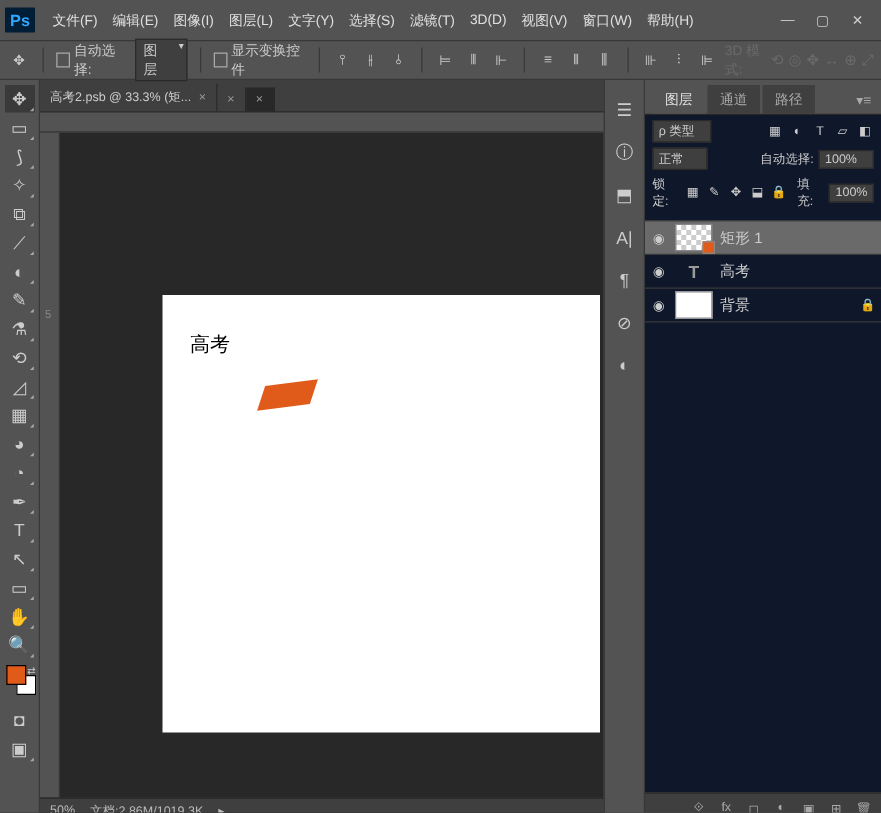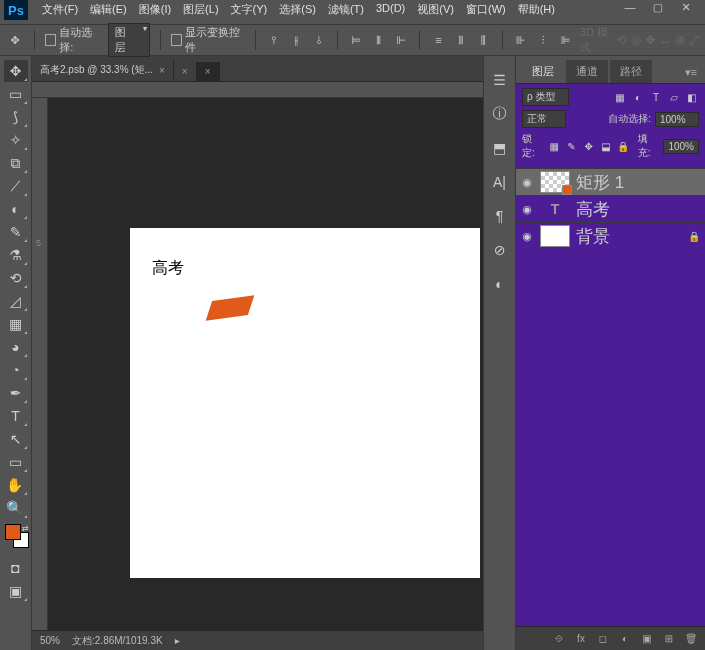--- a/index.html
+++ b/index.html
@@ -1,17 +1,17 @@
 <!DOCTYPE html>
 <html><head>
 <meta charset="utf-8">
 <style>
 *{margin:0;padding:0;box-sizing:border-box;font-family:"Microsoft YaHei",sans-serif;user-select:none}
 body{width:705px;height:650px;background:#535353;overflow:hidden;font-size:11px;color:#ccc}
-.menubar{height:24px;background:#535353;display:flex;padding:0 4px}
+.menubar{height:24px;background:#535353;display:flex;align-items:center;padding:16px 4px}
 .ps-logo{width:24px;height:20px;background:#001e36;color:#31a8ff;display:flex;align-items:center;justify-content:center;font-weight:bold;font-size:13px;margin-right:8px}
 .menu-item{padding:2px 6px;font-size:11px;color:#e0e0e0;cursor:default}
 .win-controls{margin-left:auto;display:flex;gap:14px;padding-right:8px}
 .win-btn{width:14px;height:14px;color:#ccc;cursor:pointer;display:flex;align-items:center;justify-content:center}
 .optbar{height:32px;background:#535353;border-top:1px solid #383838;border-bottom:1px solid #383838;display:flex;align-items:center;padding:0 6px;gap:6px}
 .opt-icon{width:20px;height:20px;display:flex;align-items:center;justify-content:center;color:#ccc}
 .opt-check{display:flex;align-items:center;gap:3px;font-size:11px}
 .opt-dd{background:#3f3f3f;border:1px solid #2a2a2a;padding:1px 14px 1px 6px;font-size:11px;position:relative}
 .opt-dd::after{content:"▾";position:absolute;right:2px;top:0;font-size:8px}
 .sep{width:1px;height:20px;background:#383838;margin:0 4px}
@@ -38,35 +38,35 @@
 .shape{position:absolute;left:80px;top:70px;width:40px;height:20px;background:#e05a1a;transform:skewX(-25deg) rotate(-8deg)}
 .statusbar{height:20px;background:#3f3f3f;display:flex;align-items:center;padding:0 8px;gap:12px;font-size:10px;color:#bbb;border-top:1px solid #282828}
 .right{width:222px;background:#535353;border-left:1px solid #383838;display:flex}
 .icon-strip{width:32px;background:#535353;border-right:1px solid #383838;display:flex;flex-direction:column;align-items:center;padding-top:12px;gap:10px}
 .strip-ic{width:24px;height:24px;display:flex;align-items:center;justify-content:center;color:#ccc;font-size:14px}
 .panel{flex:1;display:flex;flex-direction:column}
 .panel-tabs{height:28px;display:flex;align-items:flex-end;border-bottom:1px solid #282828;padding-left:6px;gap:2px}
 .ptab{padding:4px 10px;font-size:11px;color:#aaa;background:#3f3f3f}
 .ptab.active{background:#535353;color:#e0e0e0}
 .panel-menu{margin-left:auto;padding:4px 8px;color:#aaa}
-.panel-body{flex:1;background:#4c1d95}
+.panel-body{flex:1;background:#0f172a}
 .layer-opts{padding:4px 6px}
 .opt-row{display:flex;align-items:center;gap:4px;margin-bottom:4px;font-size:10px}
 .dd{background:#3f3f3f;border:1px solid #2a2a2a;padding:1px 4px;font-size:10px;flex:1;max-width:60px}
 .mini-ic{width:14px;height:14px;display:inline-flex;align-items:center;justify-content:center;font-size:10px;color:#ccc}
 .layers{border-top:1px solid #3a3a3a}
 .layer{display:flex;align-items:center;height:27px;border-bottom:1px solid #3a3a3a;padding:0 4px;gap:6px}
 .layer.sel{background:#6a6a6a}
 .eye{width:14px;text-align:center;font-size:11px}
 .thumb{width:30px;height:22px;background:#fff;border:1px solid #888;position:relative}
 .thumb.checker{background:repeating-conic-gradient(#ccc 0 25%,#fff 0 50%) 0 0/8px 8px}
 .thumb-corner{position:absolute;right:-3px;bottom:-3px;width:10px;height:10px;background:#fff;border:1px solid #888}
 .thumb-corner.rect{background:#e05a1a}
 .thumb.text{display:flex;align-items:center;justify-content:center;font-size:14px;font-weight:bold;color:#999;background:transparent;border:none}
-.layer-name{font-size:17px;flex:1}
+.layer-name{font-size:12px;flex:1}
 .lock{font-size:10px;color:#aaa}
 .panel-foot{height:24px;background:#3f3f3f;border-top:1px solid #282828;display:flex;align-items:center;justify-content:flex-end;padding:0 6px;gap:6px}
 .foot-ic{width:16px;height:16px;display:flex;align-items:center;justify-content:center;font-size:10px;color:#aaa}
 .colors{margin-top:4px;position:relative;width:26px;height:26px}
 .fg{position:absolute;top:0;left:2px;width:16px;height:16px;background:#e05a1a;border:1px solid #000;z-index:2}
 .bg{position:absolute;top:8px;left:10px;width:16px;height:16px;background:#fff;border:1px solid #000}
 .swap{position:absolute;top:0;right:0;font-size:8px;color:#ccc}
 .qm{margin-top:6px}
 .align-ic{width:18px;height:18px;display:flex;align-items:center;justify-content:center;color:#ccc;font-size:11px}
 </style>

